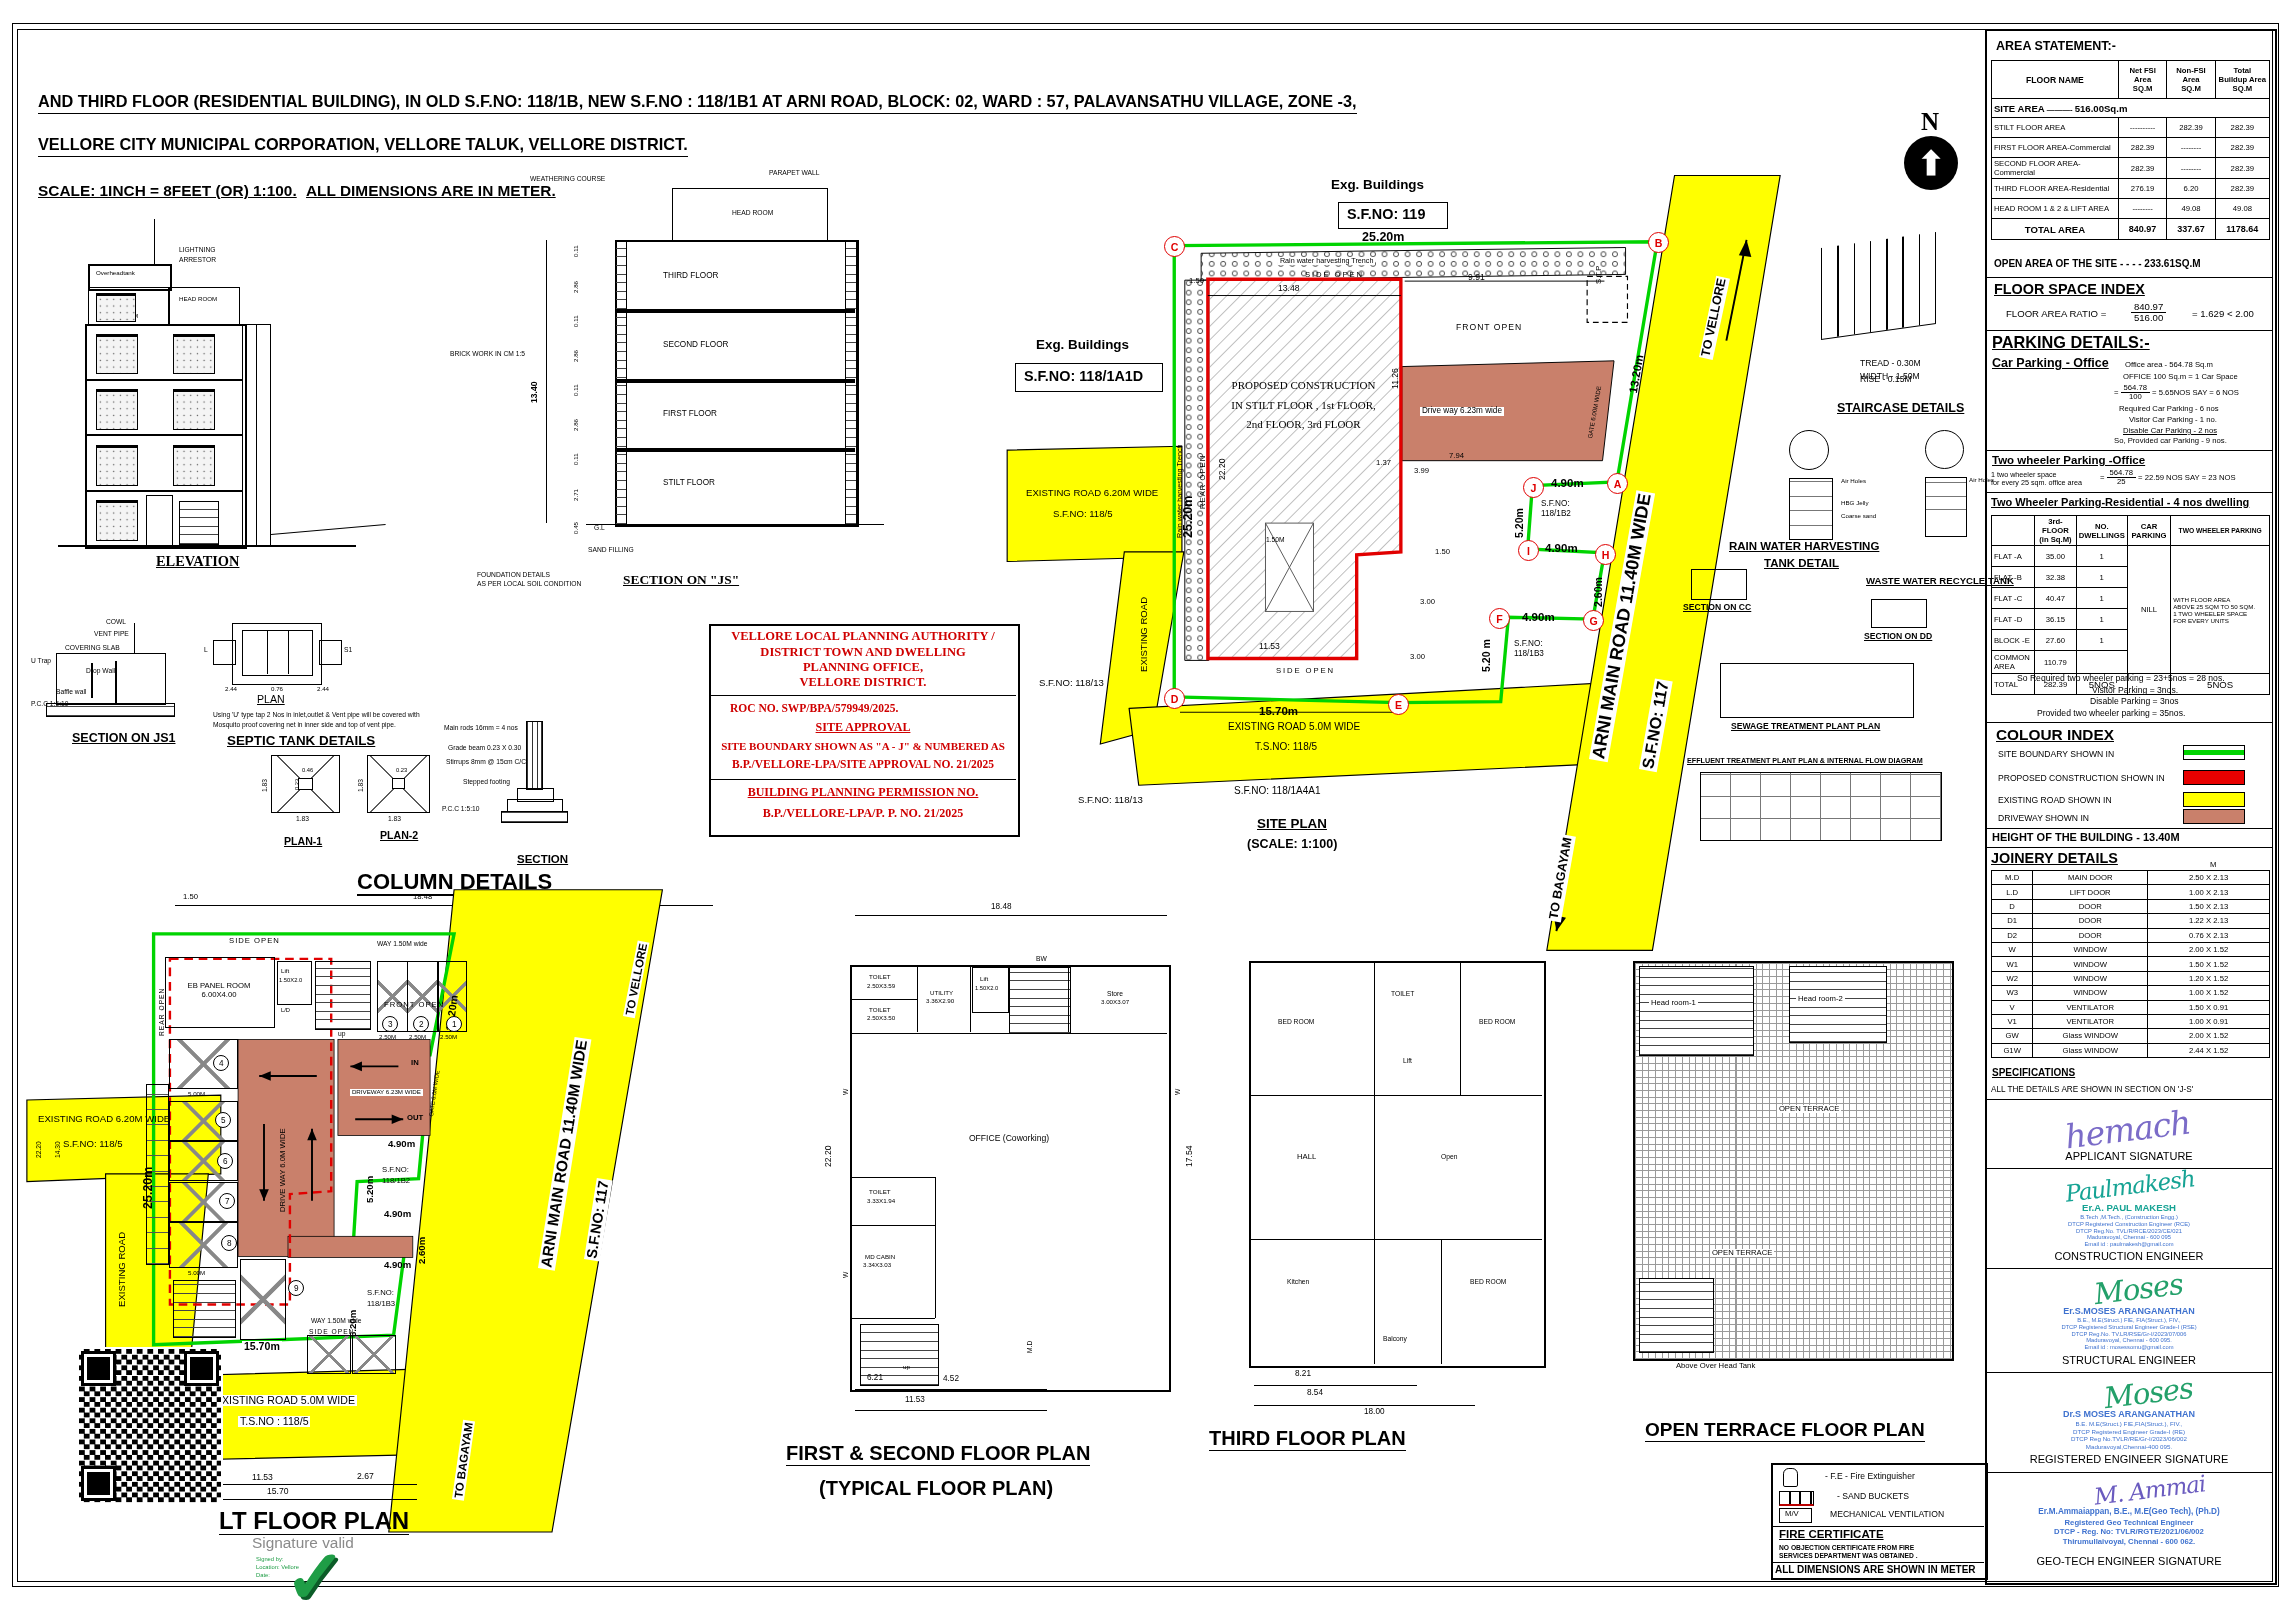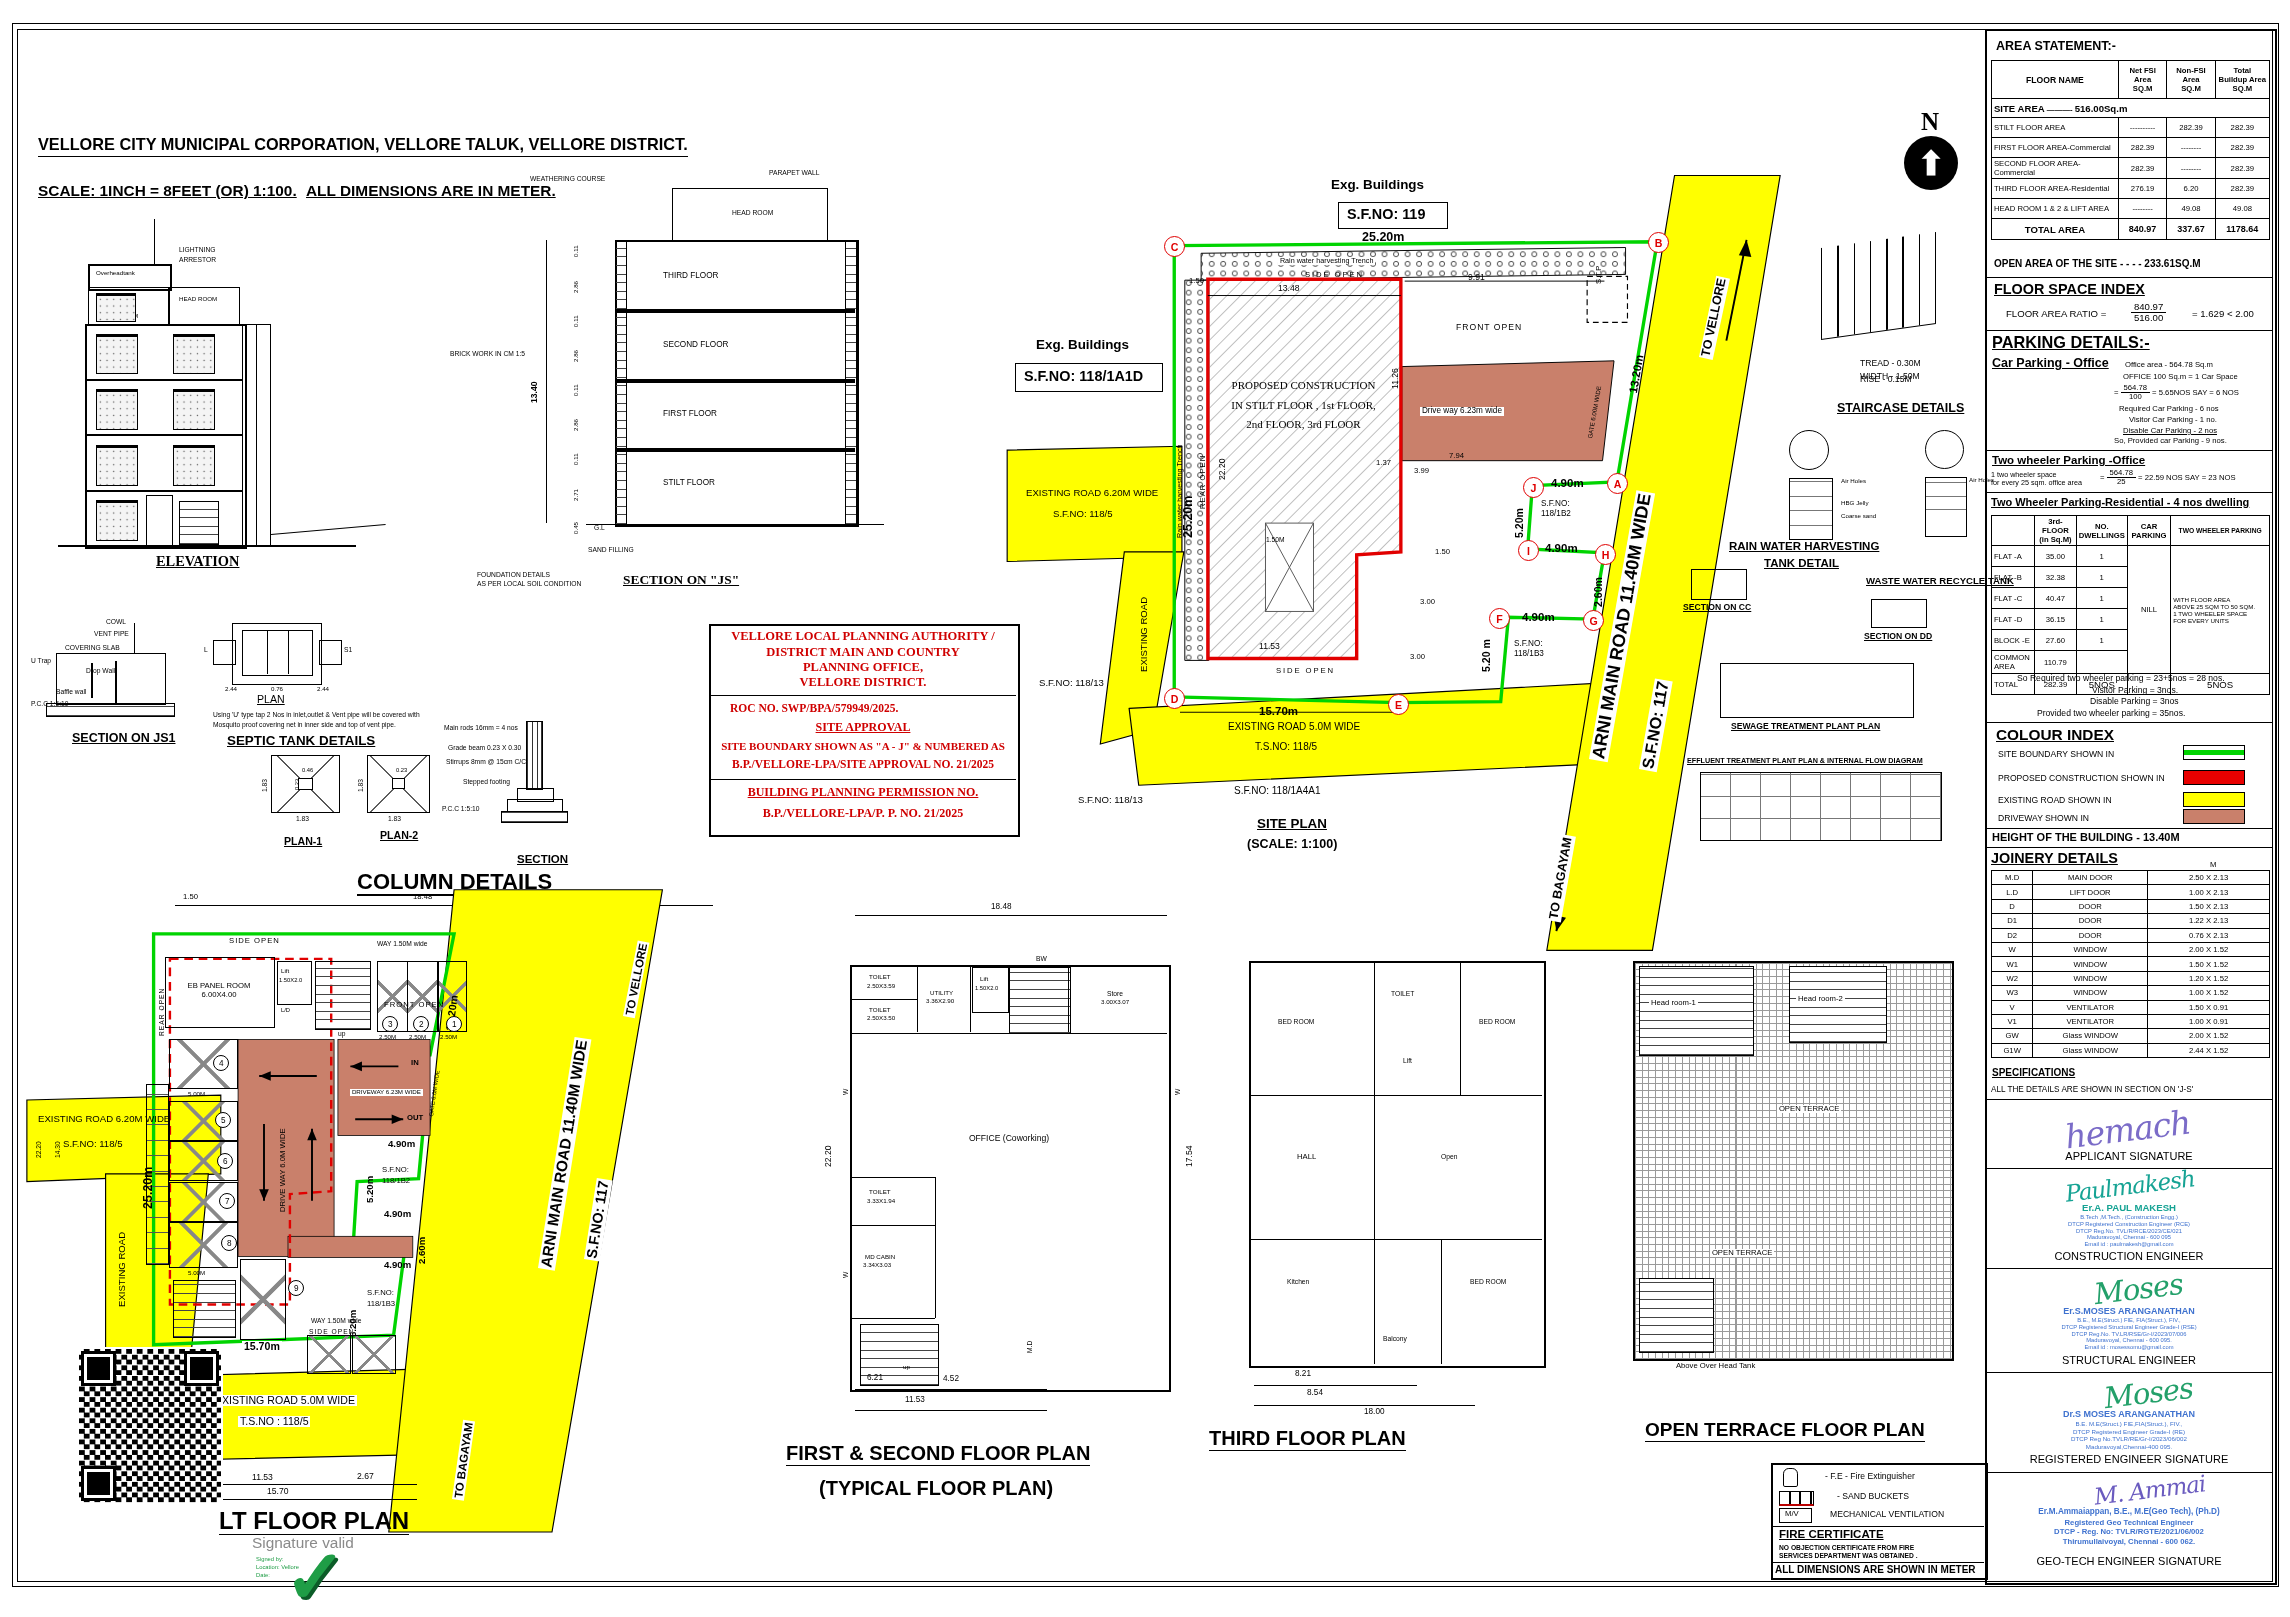--- a/index.html
+++ b/index.html
@@ -32,20 +32,21 @@
   .scrib{font-family:"DejaVu Serif",serif;font-style:italic;letter-spacing:-1px;transform:rotate(-7deg);display:inline-block;}
 </style>
 </head>
 <body>
 
 <div class="sheet">
 
   <div class="box" style="left:11.5px;top:23px;width:2265px;height:1562px;border-width:1.9px;"></div>
   <div class="box" style="left:17.3px;top:29px;width:2254px;height:1551px;border-width:1px;"></div>
 
+  <div class="lbl b" style="left:38px;top:93px;font-size:16.3px;border-bottom:1.9px solid #000;padding-bottom:2.9px;">AND THIRD FLOOR (RESIDENTIAL BUILDING),  IN OLD S.F.NO: 118/1B,  NEW S.F.NO : 118/1B1 AT ARNI ROAD, BLOCK: 02, WARD : 57, PALAVANSATHU VILLAGE, ZONE -3,</div>
   <div class="lbl b" style="left:38px;top:136px;font-size:16.3px;border-bottom:1.9px solid #000;padding-bottom:2.9px;">VELLORE CITY MUNICIPAL CORPORATION, VELLORE TALUK, VELLORE DISTRICT.</div>
   <div class="lbl b u" style="left:38px;top:183px;font-size:15.4px;">SCALE: 1INCH = 8FEET (OR) 1:100.</div>
   <div class="lbl b u" style="left:306px;top:183px;font-size:15.4px;">ALL DIMENSIONS ARE IN METER.</div>
 
   <div class="vl" style="left:154px;top:219px;height:46px;"></div>
   <div class="lbl" style="left:179px;top:246px;font-size:6.7px;">LIGHTNING</div>
   <div class="lbl" style="left:179px;top:256px;font-size:6.7px;">ARRESTOR</div>
   <div class="box thk" style="left:88px;top:264px;width:80px;height:23px;"></div>
   <div class="lbl" style="left:96px;top:270px;font-size:6.2px;">Overheadtank</div>
   <div class="box" style="left:88px;top:287px;width:80px;height:37px;"></div>
@@ -163,21 +164,21 @@
   <div class="lbl b" style="left:357px;top:870px;font-size:22px;border-bottom:2.9px solid #000;">COLUMN DETAILS</div>
   <div class="hl" style="left:175px;top:905px;width:538px;"></div>
   <div class="lbl" style="left:183px;top:893px;font-size:7.7px;">1.50</div>
   <div class="lbl" style="left:413px;top:893px;font-size:7.7px;">18.48</div>
   <div class="lbl" style="left:615px;top:893px;font-size:7.7px;">10.22</div>
 
   <div class="box thk" style="left:709px;top:624px;width:307px;height:209px;"></div>
   <div class="hl" style="left:709px;top:695px;width:307px;border-top-width:1.9px;"></div>
   <div class="hl" style="left:709px;top:779px;width:307px;border-top-width:1.9px;"></div>
   <div class="lbl b red ser ctr" style="left:711px;top:630px;width:304px;font-size:12.5px;">VELLORE LOCAL PLANNING AUTHORITY /</div>
-  <div class="lbl b red ser ctr" style="left:711px;top:646px;width:304px;font-size:12.5px;">DISTRICT MAIN AND COUNTRY</div>
+  <div class="lbl b red ser ctr" style="left:711px;top:646px;width:304px;font-size:12.5px;">DISTRICT TOWN AND DWELLING</div>
   <div class="lbl b red ser ctr" style="left:711px;top:661px;width:304px;font-size:12.5px;">PLANNING OFFICE,</div>
   <div class="lbl b red ser ctr" style="left:711px;top:676px;width:304px;font-size:12.5px;">VELLORE DISTRICT.</div>
   <div class="lbl b red ser" style="left:730px;top:702px;font-size:11.5px;">ROC NO. SWP/BPA/579949/2025.</div>
   <div class="lbl b red ser u ctr" style="left:711px;top:721px;width:304px;font-size:12px;">SITE APPROVAL</div>
   <div class="lbl b red ser ctr" style="left:711px;top:741px;width:304px;font-size:11px;">SITE BOUNDARY SHOWN AS "A - J" &amp; NUMBERED AS</div>
   <div class="lbl b red ser ctr" style="left:711px;top:758px;width:304px;font-size:11.5px;">B.P./VELLORE-LPA/SITE APPROVAL NO. 21/2025</div>
   <div class="lbl b red ser u ctr" style="left:711px;top:786px;width:304px;font-size:12px;">BUILDING PLANNING PERMISSION NO.</div>
   <div class="lbl b red ser ctr" style="left:711px;top:807px;width:304px;font-size:12px;">B.P./VELLORE-LPA/P. P. NO. 21/2025</div>
 
   <div class="lbl b ser" style="left:1921px;top:108px;font-size:25px;">N</div>

